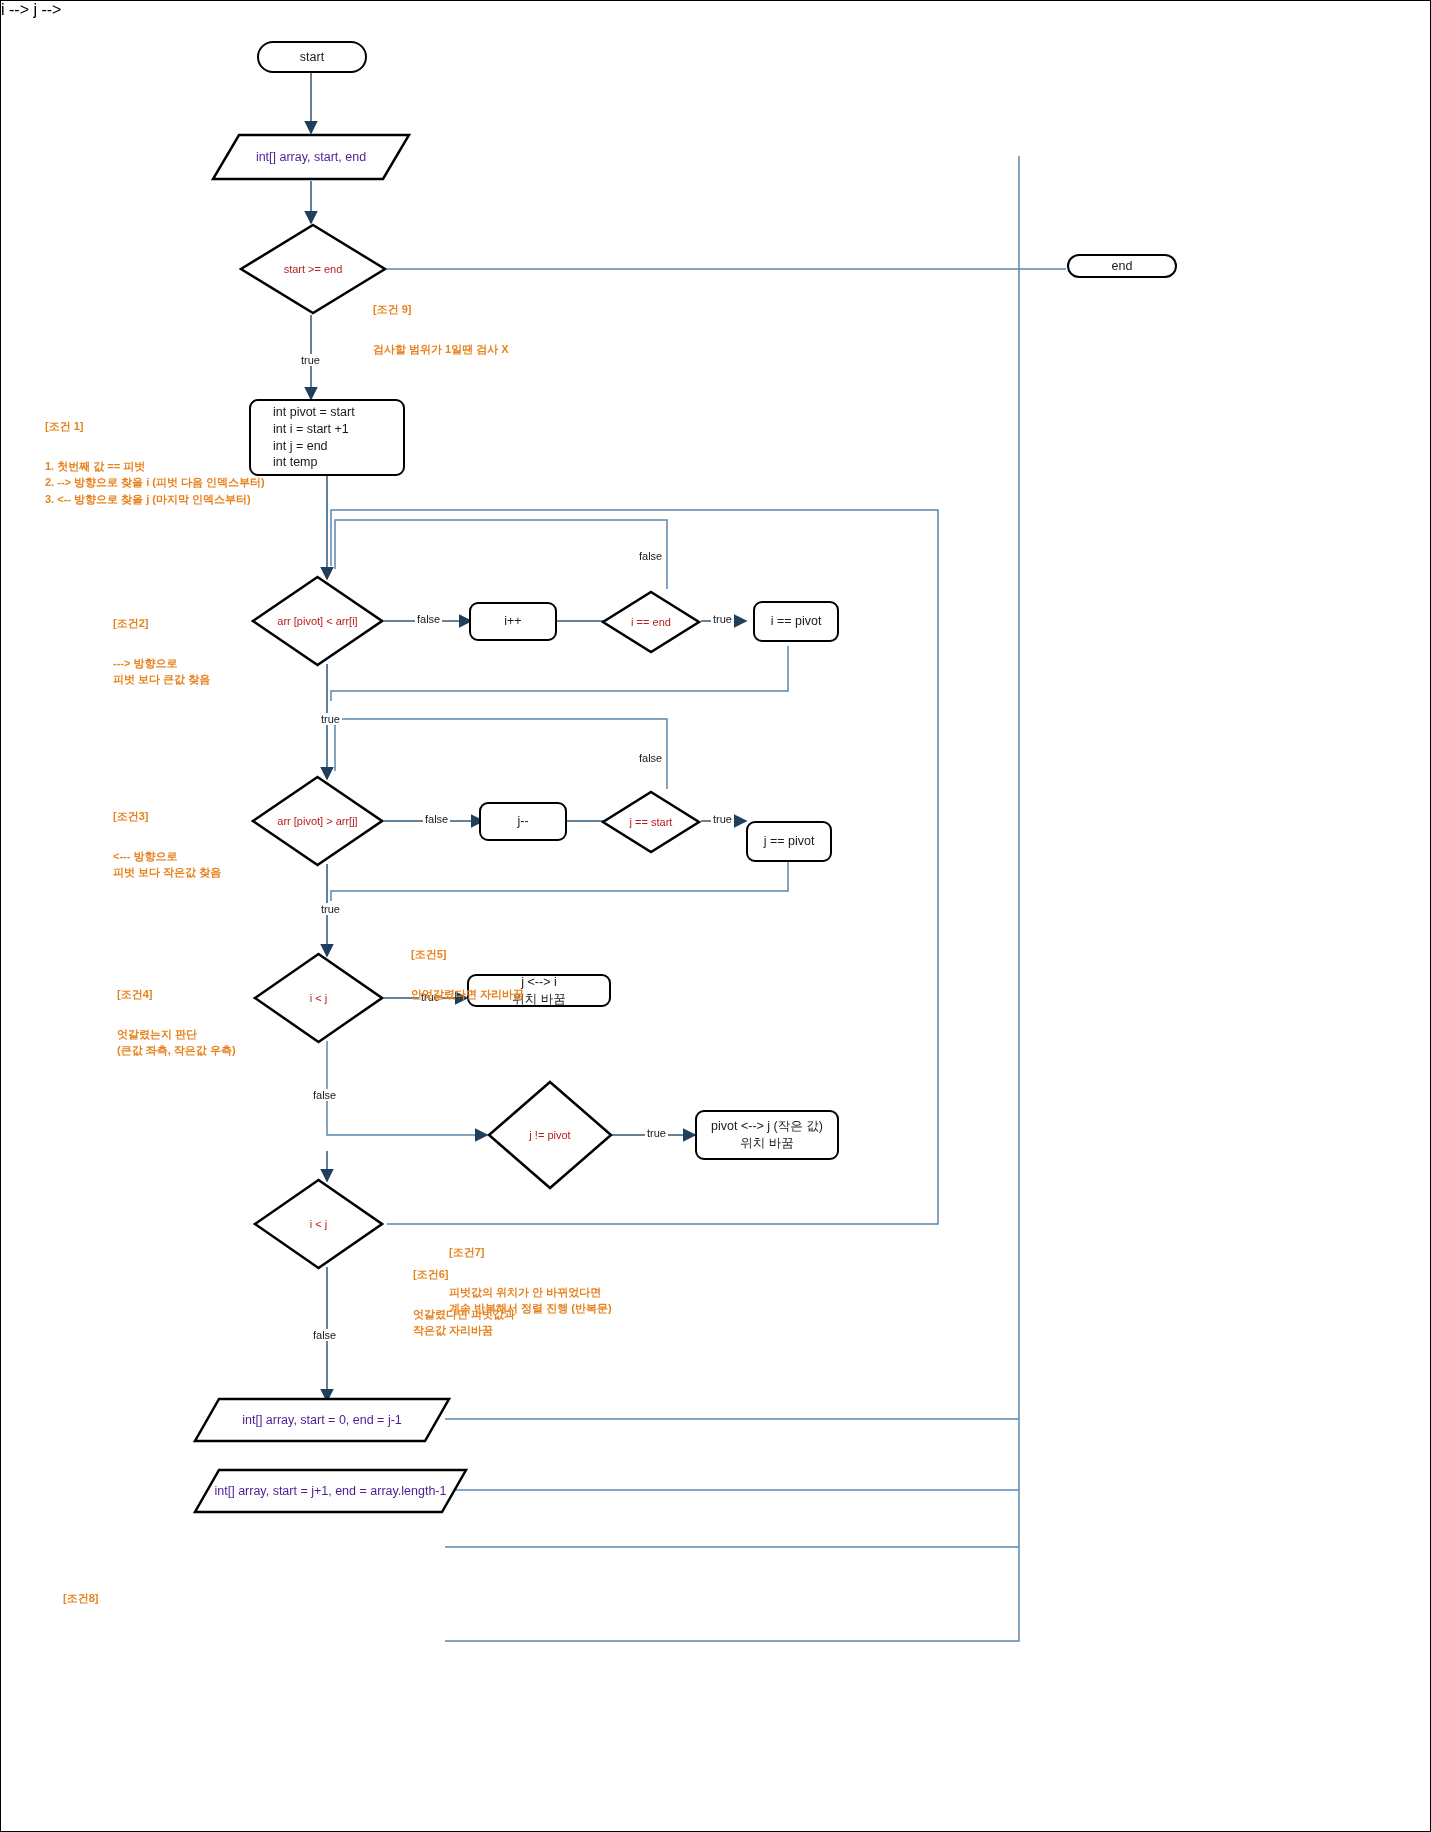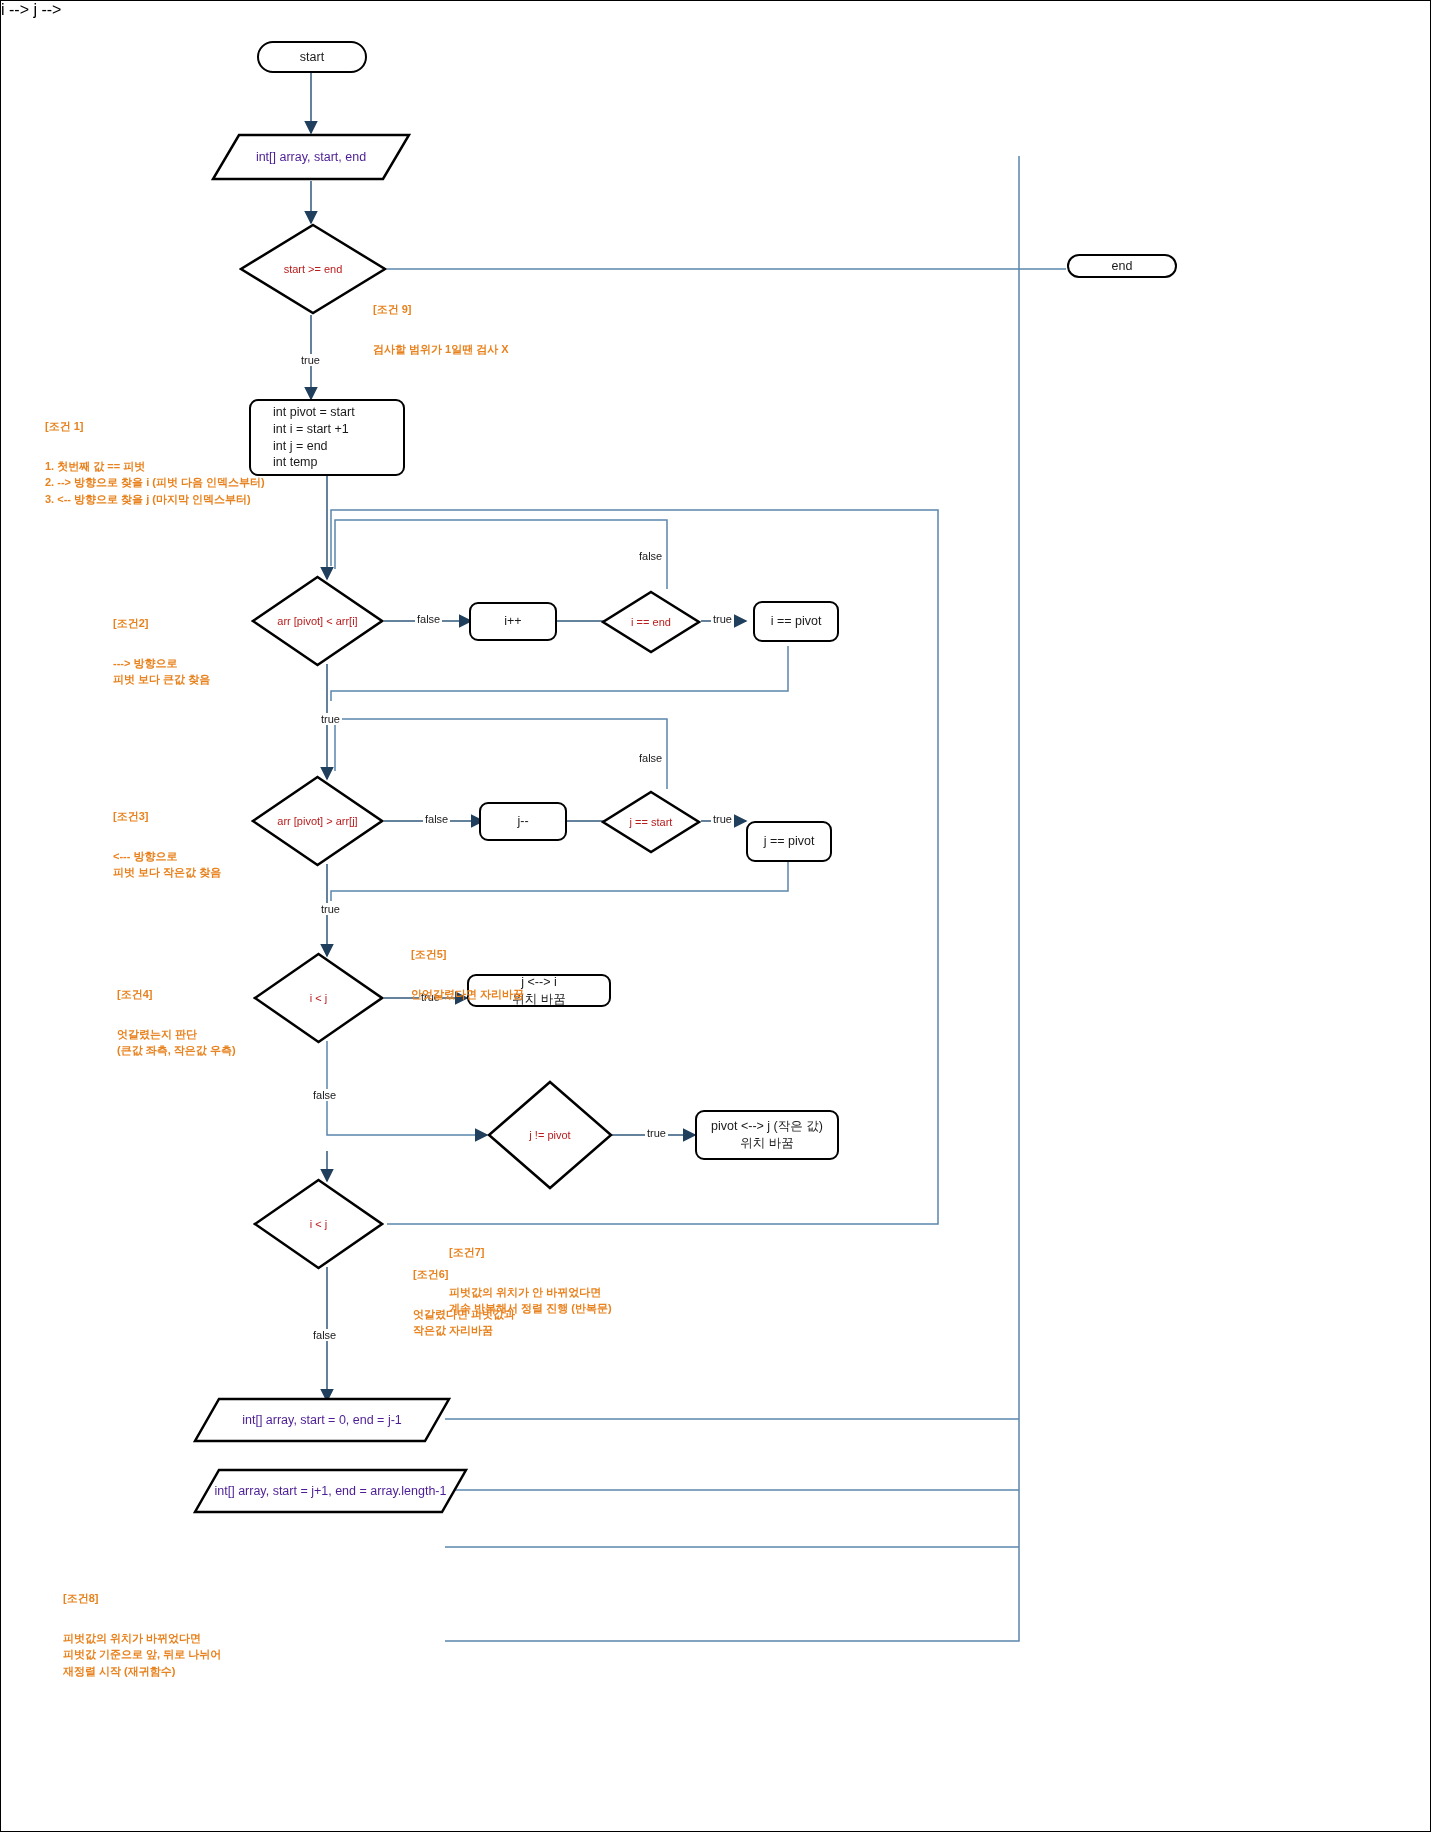--- a/index.html
+++ b/index.html
@@ -294,18 +294,15 @@
   </div>
 
   <div class="note" style="left:448px;top:1226px;width:320px;">
     <span class="nhead">[조건7]</span>
     <span class="nbody">피벗값의 위치가 안 바뀌었다면
 계속 반복해서 정렬 진행 (반복문)</span>
   </div>
 
   <div class="note" style="left:62px;top:1572px;width:320px;">
     <span class="nhead">[조건8]</span>
-    <span class="nbody">피벗값의 위치가 바뀌었다면
-피벗값 기준으로 앞, 뒤로 나뉘어
-재정렬 시작 (재귀함수)</span>
   </div>
 
 </div>
 
 </body></html>

